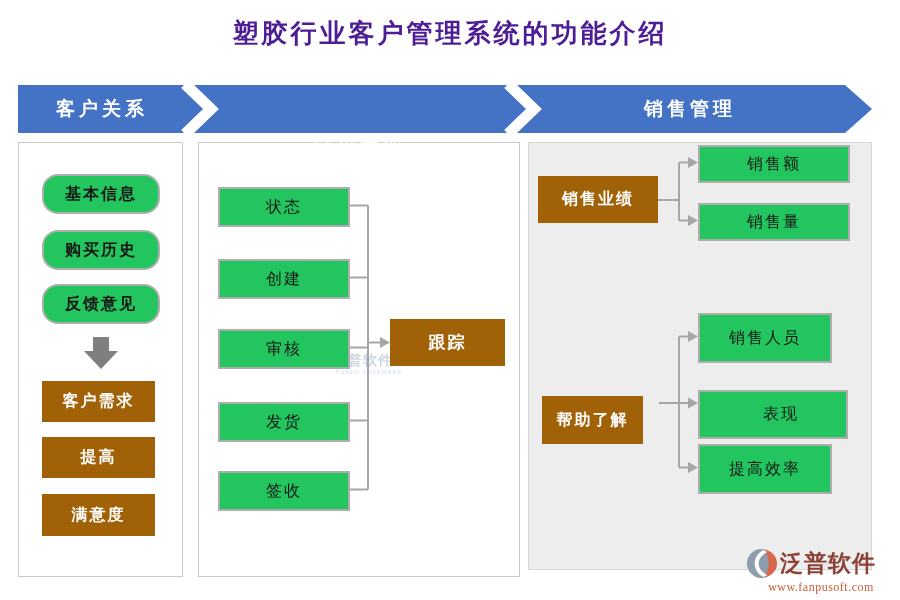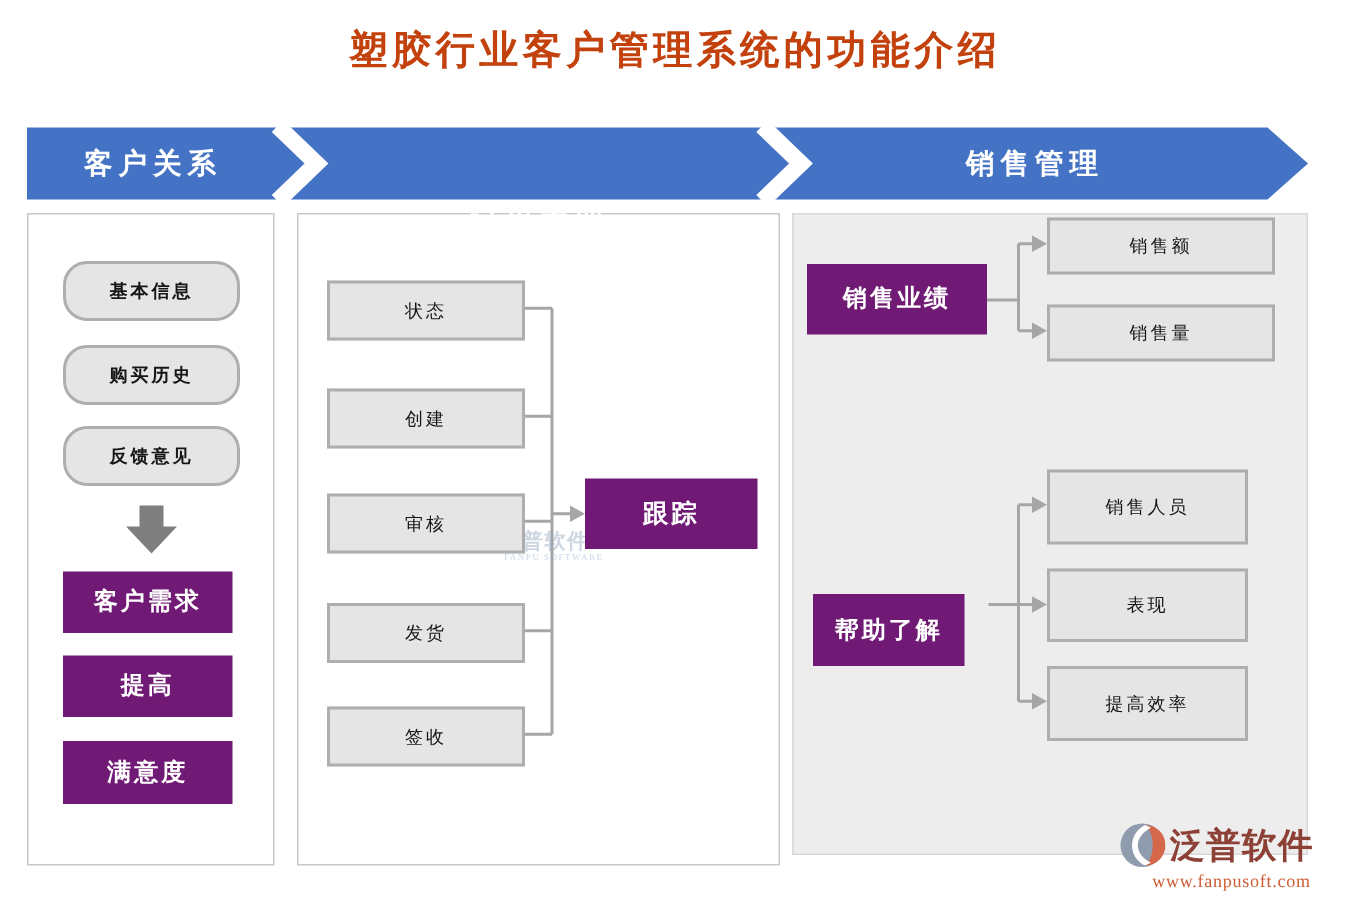--- a/index.html
+++ b/index.html
@@ -4,46 +4,46 @@
 <style>
   html,body{margin:0;padding:0;}
   body{
     width:900px;height:600px;position:relative;overflow:hidden;
     background:#ffffff;
     font-family:"Liberation Serif","DejaVu Serif",serif;
   }
   
   #page-title{
     position:absolute;left:0;top:16px;width:900px;text-align:center;
-    font-size:26px;font-weight:bold;color:#c2410c;letter-spacing:3px;
+    font-size:26px;font-weight:bold;color:#4c1d95;letter-spacing:3px;
   }
   
   #header-svg{position:absolute;left:0;top:0;z-index:2;pointer-events:none;}
   .hdr-label{
     position:absolute;top:85px;height:48px;z-index:3;
     display:flex;align-items:center;justify-content:center;
     color:#ffffff;font-size:19px;font-weight:bold;letter-spacing:4px;
   }
   #hdr1{left:18px;width:168px;}
   #hdr2{left:215px;width:290px;margin-top:37px;}
   #hdr3{left:540px;width:300px;}
   
   .panel{position:absolute;background:#ffffff;border:1px solid #c9c9c9;z-index:1;}
   #panel-customer{left:18px;top:142px;width:163px;height:433px;}
   #panel-order{left:198px;top:142px;width:320px;height:433px;}
   #panel-sales{left:528px;top:142px;width:342px;height:426px;background:#ededed;border-color:#d8d8d8;}
   
   .whitebox{
-    position:absolute;background:#e5e5e5;border:2px solid #aeaeae;z-index:3;
+    position:absolute;background:#22c55e;border:2px solid #aeaeae;z-index:3;
     display:flex;align-items:center;justify-content:center;
-    font-size:12px;color:#161616;letter-spacing:2px;
+    font-size:16px;color:#161616;letter-spacing:2px;
   }
   .whitebox.bold{font-weight:bold;border-radius:16px;}
   .bluebox{
-    position:absolute;background:#701a75;z-index:3;
+    position:absolute;background:#a16207;z-index:3;
     display:flex;align-items:center;justify-content:center;
     color:#ffffff;font-size:16px;font-weight:bold;letter-spacing:2px;
   }
   
   #box-basic{left:42px;top:174px;width:114px;height:36px;}
   #box-history{left:42px;top:230px;width:114px;height:36px;}
   #box-feedback{left:42px;top:284px;width:114px;height:36px;}
   #box-need{left:42px;top:381px;width:113px;height:41px;}
   #box-raise{left:42px;top:437px;width:113px;height:41px;}
   #box-satisfy{left:42px;top:494px;width:113px;height:42px;}
@@ -53,21 +53,21 @@
   #box-audit{left:218px;top:329px;width:128px;height:36px;}
   #box-ship{left:218px;top:402px;width:128px;height:36px;}
   #box-sign{left:218px;top:471px;width:128px;height:36px;}
   #box-track{left:390px;top:319px;width:115px;height:47px;font-size:17px;}
   
   #box-perf{left:538px;top:176px;width:120px;height:47px;}
   #box-amount{left:698px;top:145px;width:148px;height:34px;}
   #box-volume{left:698px;top:203px;width:148px;height:34px;}
   #box-help{left:542px;top:379px;width:101px;height:48px;margin-top:17px;}
   #box-person{left:698px;top:313px;width:130px;height:46px;}
-  #box-show{left:698px;top:379px;width:130px;height:45px;}
+  #box-show{left:698px;top:390px;width:130px;height:45px;padding-left:16px;}
   #box-eff{left:698px;top:444px;width:130px;height:46px;}
   
   #lines-svg{position:absolute;left:0;top:0;z-index:2;pointer-events:none;}
   
   #watermark{
     position:absolute;left:316px;top:352px;z-index:2;opacity:.42;width:90px;
   }
   #watermark .wm-row{display:flex;align-items:center;}
   #watermark .wm-name{font-size:14px;font-weight:bold;color:#8ba0ba;letter-spacing:1px;margin-left:2px;}
   #watermark .wm-sub{font-size:6px;color:#7f9fd0;letter-spacing:1px;margin-left:20px;margin-top:-1px;}

